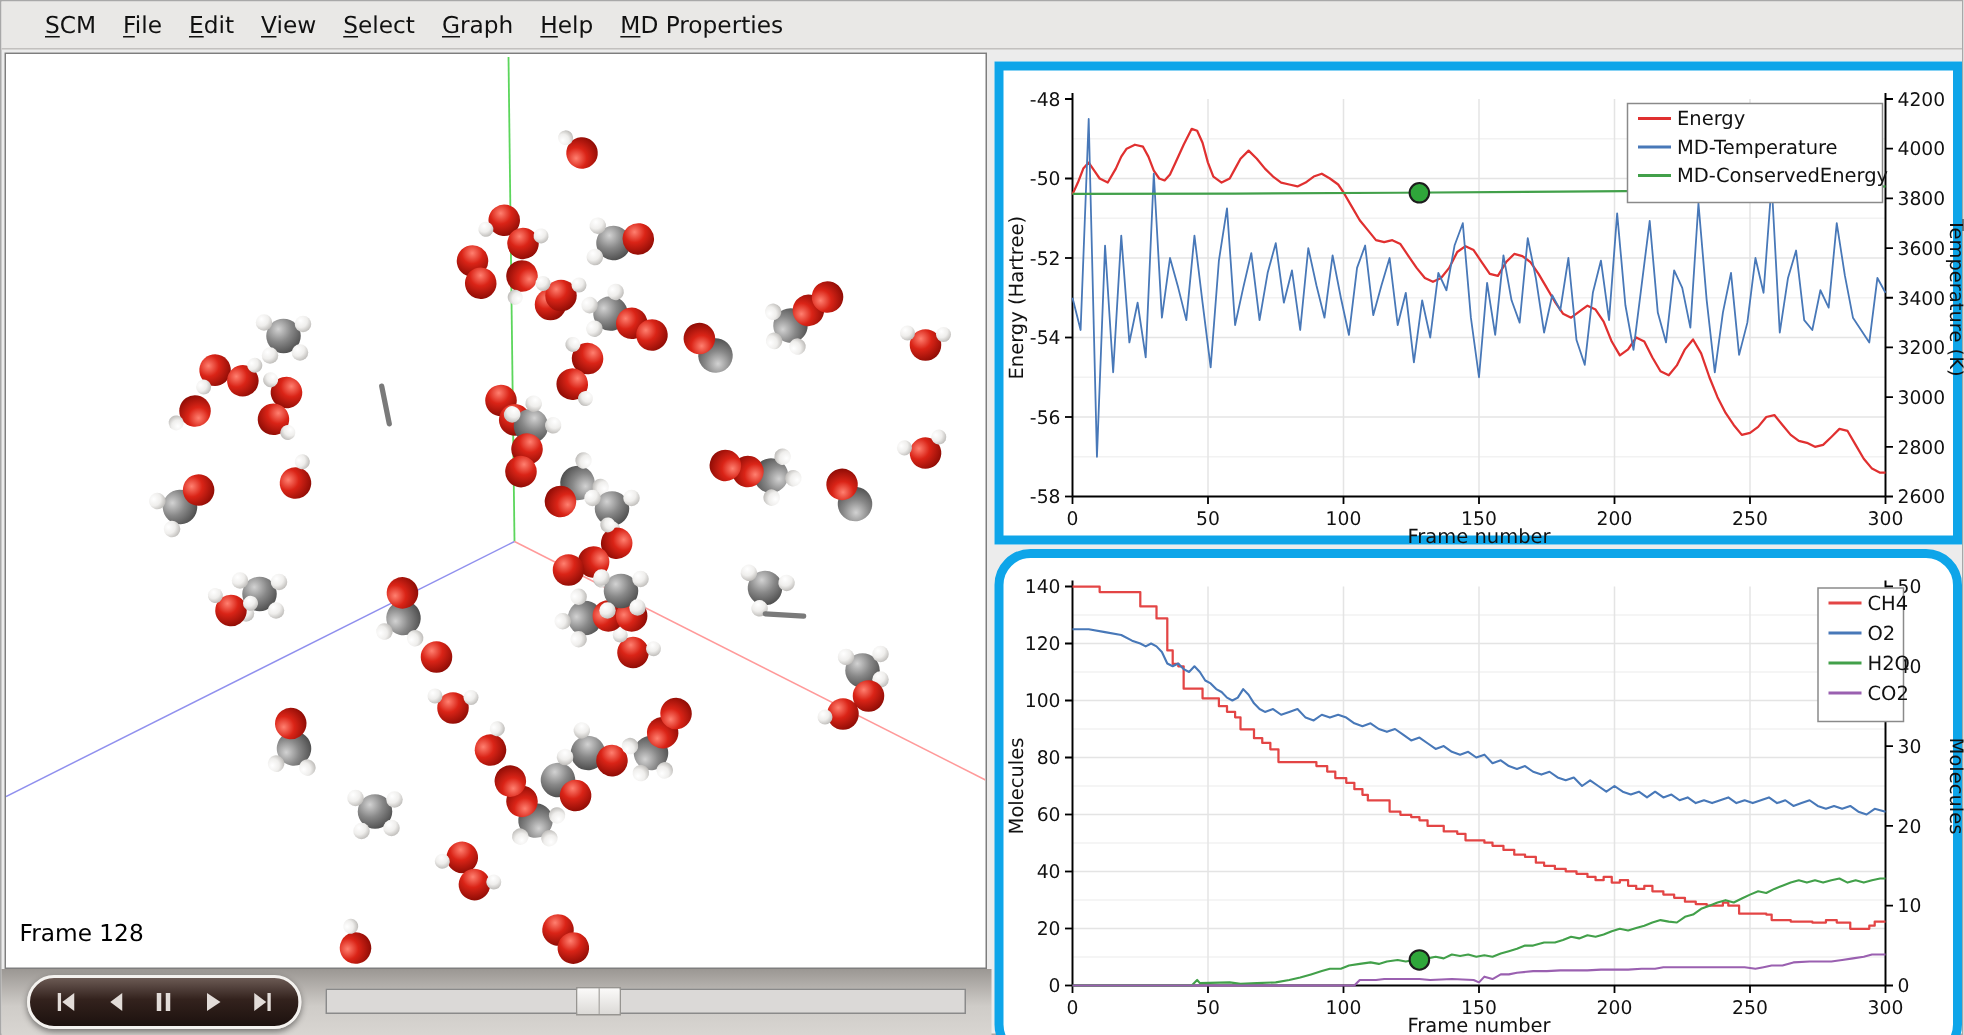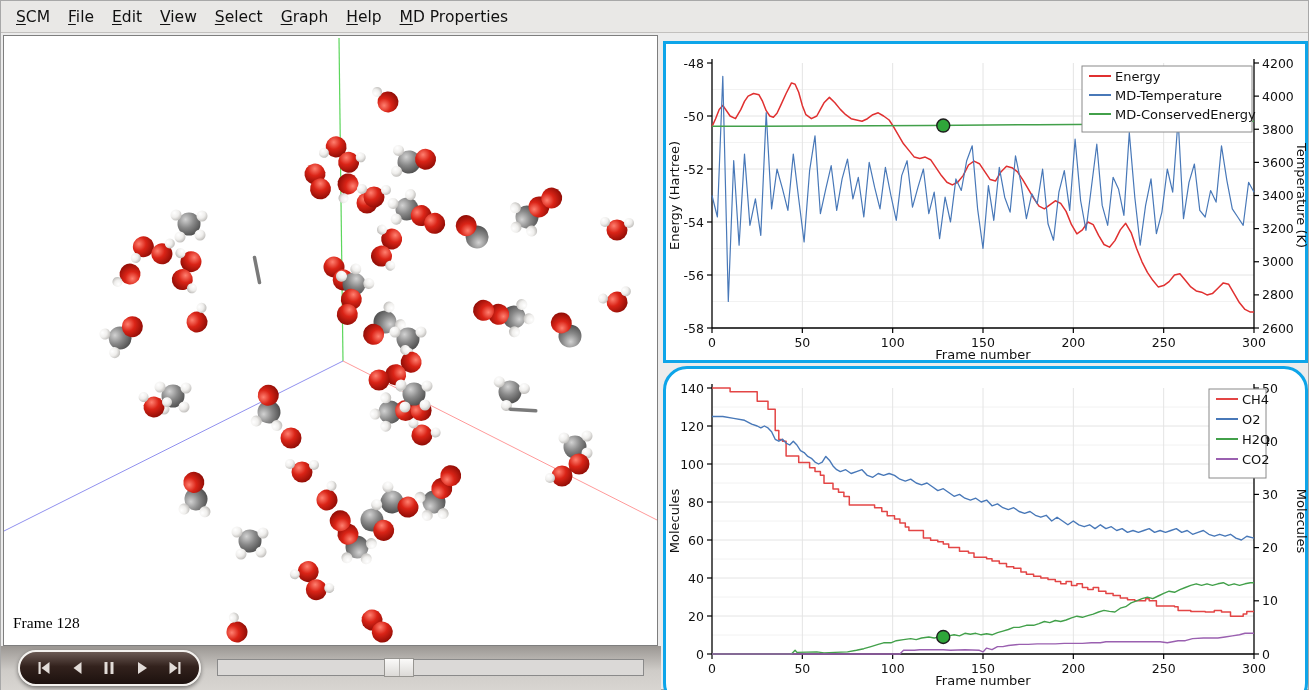--- a/index.html
+++ b/index.html
@@ -1,35 +1,35 @@
 <!DOCTYPE html>
 <html><head>
 <meta charset="utf-8">
 <style>
   html,body{margin:0;padding:0;}
   body{width:1309px;height:690px;background:#ececec;font-family:"DejaVu Sans","Liberation Sans",sans-serif;position:relative;overflow:hidden;}
   #win{position:absolute;inset:0;border:1px solid #a8a8a8;box-sizing:border-box;}
   
-  #menubar{position:absolute;left:0;top:0;width:100%;height:32px;background:#e9e8e6;border-bottom:1px solid #c2c0be;box-sizing:border-box;display:flex;align-items:center;padding-left:6px;}
+  #menubar{position:absolute;left:0;top:0;width:100%;height:32px;background:#e9e8e6;border-bottom:1px solid #c2c0be;box-sizing:border-box;display:flex;align-items:center;padding-left:20px;}
   .mi{font-size:15.5px;color:#111;padding:5px 9px;cursor:default;white-space:nowrap;}
   .mi u{text-decoration:underline;text-underline-offset:2px;}
   
   #viewer{position:absolute;left:2px;top:34px;width:655px;height:611px;background:#ffffff;border:1px solid #7e7e7e;box-sizing:border-box;}
-  #frameinfo{position:absolute;left:9px;bottom:12px;font-size:15.5px;color:#000;line-height:21px;font-family:Liberation Serif, serif;}
+  #frameinfo{position:absolute;left:9px;bottom:12px;font-size:15.5px;color:#000;line-height:21px;}
   
   #playerbar{position:absolute;left:0;top:645px;width:660px;height:45px;background:linear-gradient(#9b9793,#cfccc8 55%,#d9d6d2);}
   #pill{position:absolute;left:17px;top:4px;width:183px;height:36px;border-radius:19px;background:linear-gradient(#6b5a54,#33221d 45%,#1c110e);border:2px solid #f4f2ef;box-shadow:0 2px 4px rgba(0,0,0,.45);display:flex;align-items:center;justify-content:space-around;padding:0 8px;box-sizing:border-box;}
   .pbtn{width:22px;height:18px;display:flex;align-items:center;justify-content:center;cursor:pointer;}
   .pbtn svg{display:block;}
   #slider{position:absolute;left:216px;top:13px;width:427px;height:17px;background:#dbd9d7;border:1px solid #8a8a8a;box-sizing:border-box;}
   #thumb{position:absolute;top:-2px;width:30px;height:19px;background:linear-gradient(#f4f2f0,#d8d6d3);border:1px solid #979591;box-sizing:border-box;display:flex;}
   #thumb div{flex:1;border-right:1px solid #b5b3b0;background:linear-gradient(#fbfaf9,#dcdad7);}
   #thumb div:last-child{border-right:none;}
   
-  .chartpanel{position:absolute;left:662px;width:645px;background:#ffffff;border:3px solid #0ea5e9;box-sizing:border-box;}
+  .chartpanel{position:absolute;left:662px;width:645px;background:#ffffff;border:6px solid #0ea5e9;box-sizing:border-box;}
   #chart1{top:40px;height:322px;}
   #chart2{top:365px;height:341px;border-radius:24px;}
   svg text{font-family:"DejaVu Sans","Liberation Sans",sans-serif;}
 </style>
 </head>
 <body>
 
 <div id="win">
 
   <div id="menubar">

